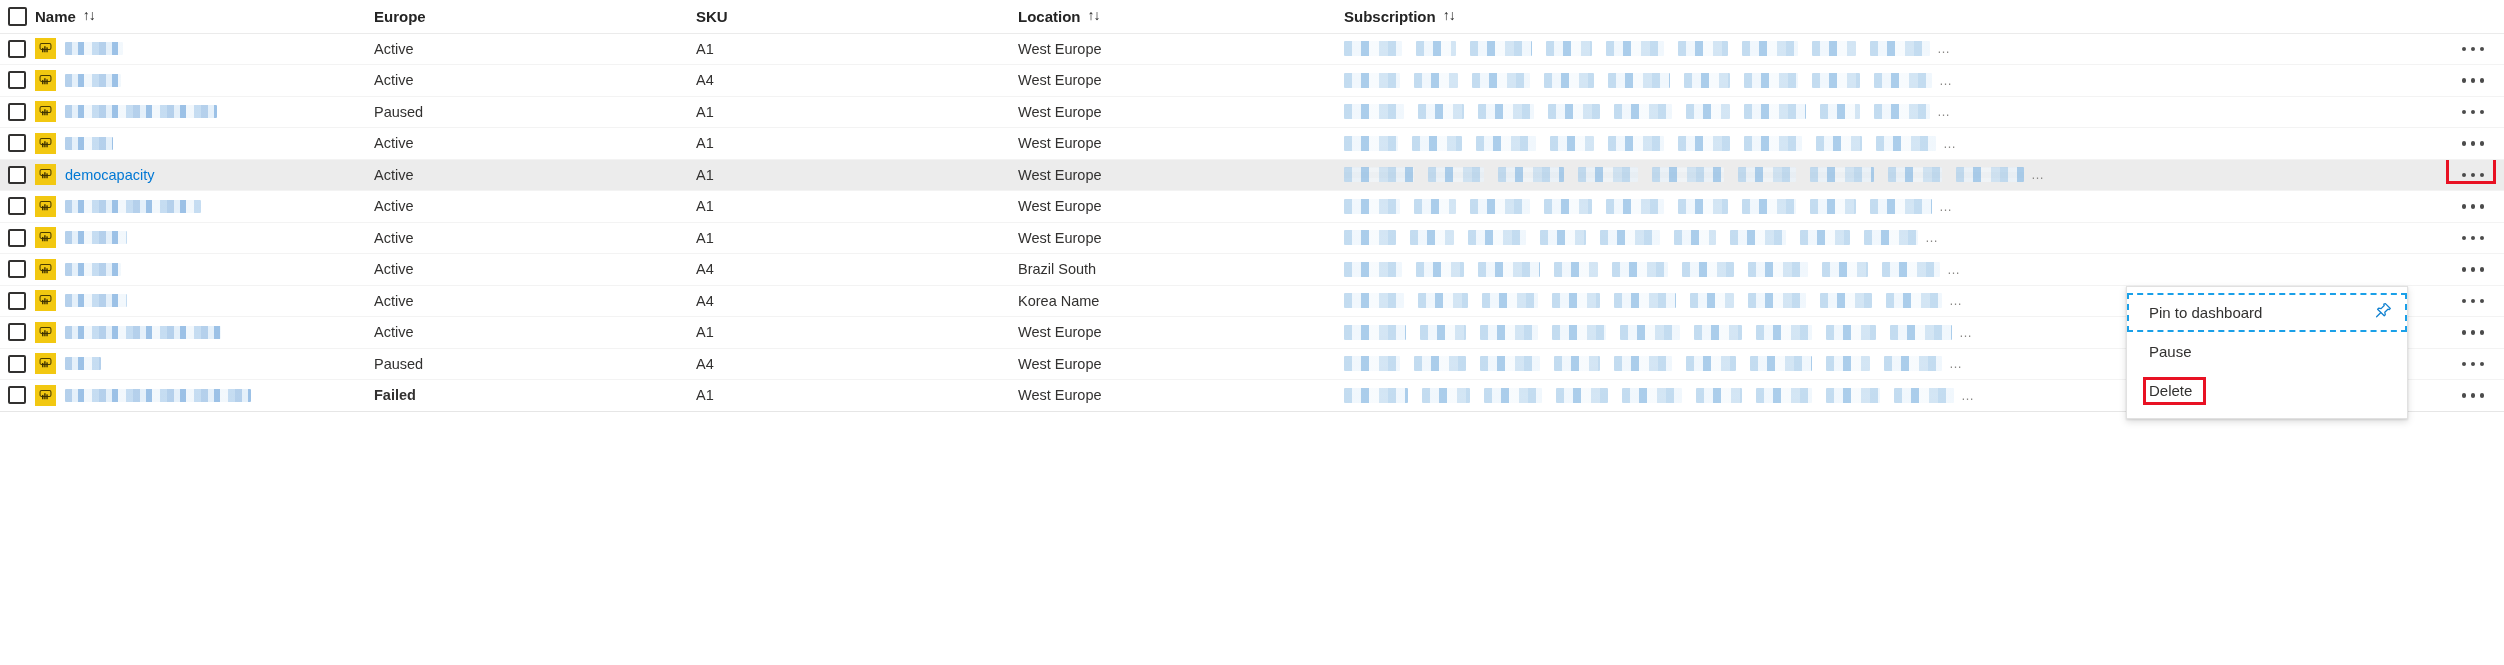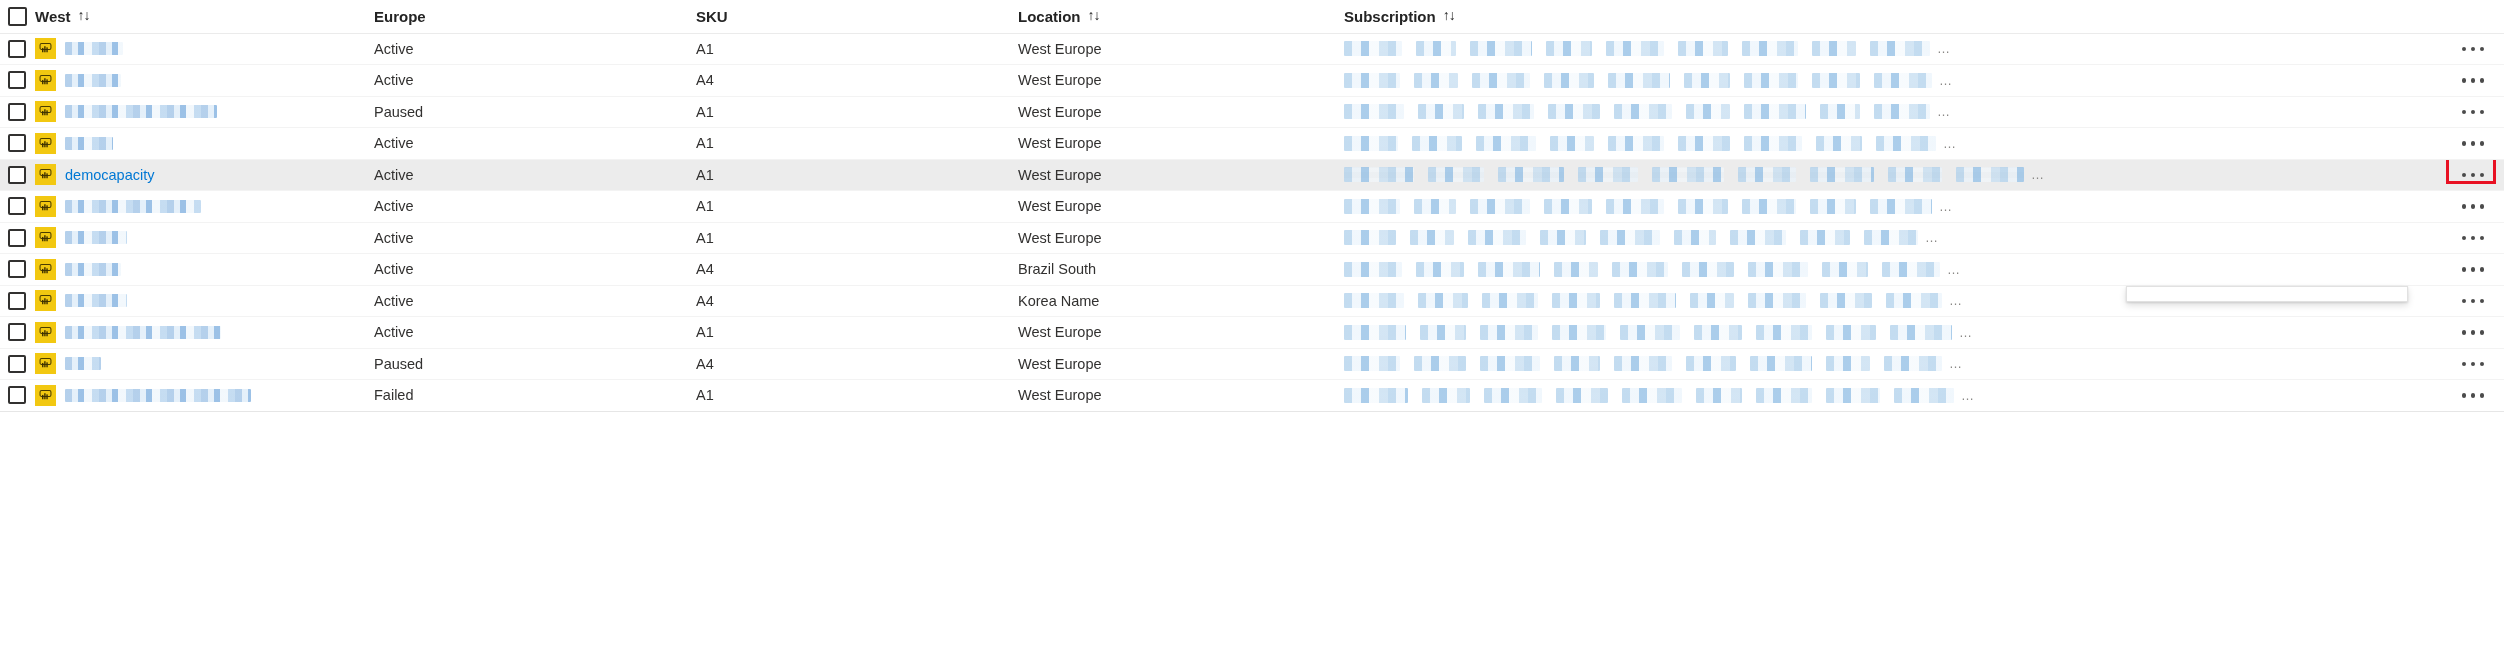--- a/index.html
+++ b/index.html
@@ -207,21 +207,21 @@
     </colgroup>
     <thead>
       <tr>
         <th>
           <div class="cb-wrap">
             <span class="cbox"></span>
           </div>
         </th>
         <th class="h-name">
           <span class="hcell">
-            <span>West</span>
+            <span>Name</span>
             <span class="sort-arrows">↑↓</span>
           </span>
         </th>
         <th class="h-status">
           <span class="hcell">
             <span>Europe</span>
           </span>
         </th>
         <th class="h-sku">
           <span class="hcell">
@@ -762,21 +762,21 @@
                 <svg width="15" height="15" viewBox="0 0 16 16" aria-hidden="true">
                   <rect x="2.2" y="2.6" width="11.6" height="6.4" rx="1.6" fill="none" stroke="#4a3c00" stroke-width="1.1"></rect>
                   <rect x="4.3" y="7.4" width="1.5" height="4.6" fill="#3d3000"></rect>
                   <rect x="6.6" y="5.6" width="1.5" height="6.4" fill="#3d3000"></rect>
                   <rect x="8.9" y="6.8" width="1.5" height="5.2" fill="#3d3000"></rect>
                 </svg>
               </span>
               <span class="redacted" style="width: 186px;"></span>
             </div>
           </td>
-          <td style="padding-left: 2px;">Failed</td>
+          <td style="padding-left: 2px; font-weight: bold;">Failed</td>
           <td style="padding-left: 2px;">A1</td>
           <td style="padding-left: 2px;">West Europe</td>
           <td>
             <div class="sub-cell">
               <span class="sub-blur" style="width: 64px; margin-left: 0px;"></span>
               <span class="sub-blur" style="width: 48px; margin-left: 14px;"></span>
               <span class="sub-blur" style="width: 58px; margin-left: 14px;"></span>
               <span class="sub-blur" style="width: 52px; margin-left: 14px;"></span>
               <span class="sub-blur" style="width: 60px; margin-left: 14px;"></span>
               <span class="sub-blur" style="width: 46px; margin-left: 14px;"></span>
@@ -793,15 +793,27 @@
                 <i></i>
                 <i></i>
               </div>
             </div>
           </td>
         </tr>
       </tbody>
   </table>
 
   <div class="ctx-menu" id="ctxmenu">
+      <div class="ctx-item focused">
+        <span class="">Pin to dashboard</span>
+        <span><svg class="pin-svg" width="20" height="20" viewBox="0 0 20 20" aria-hidden="true">
+            <path d="M12.4 2.6l4.9 4.9-1.1 1.1-1.3-.4-3.1 3.1.5 2.4-1.1 1.1-3.3-3.3-4.3 4.3.0-.0 4.3-4.3-3.3-3.3 1.1-1.1 2.4.5 3.1-3.1-.4-1.3z" fill="none" stroke="#0f80d0" stroke-width="1.25" stroke-linejoin="round"></path>
+          </svg></span>
+      </div>
+      <div class="ctx-item">
+        <span class="">Pause</span>
+      </div>
+      <div class="ctx-item redboxed">
+        <span class="ctx-label-box">Delete</span>
+      </div>
     </div>
 
 </div>
 
 </body></html>

